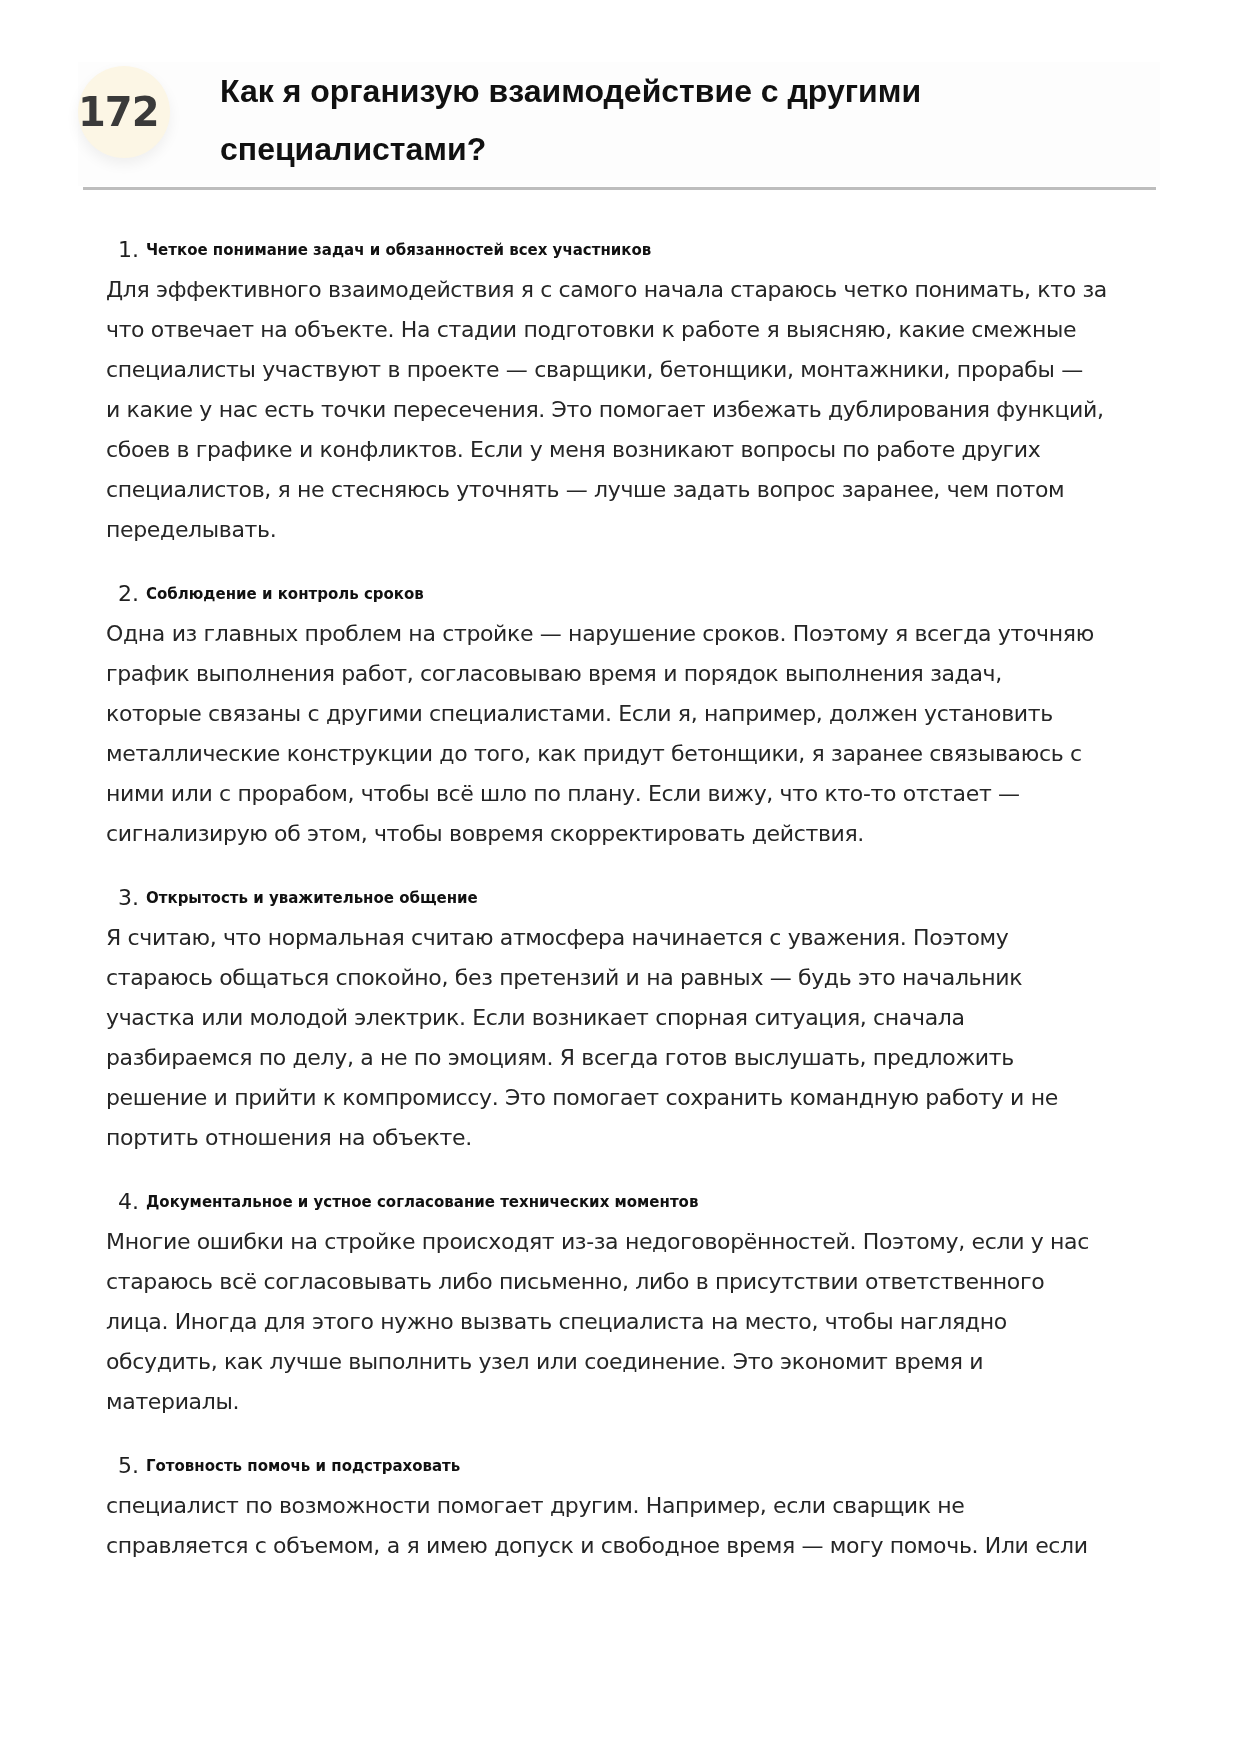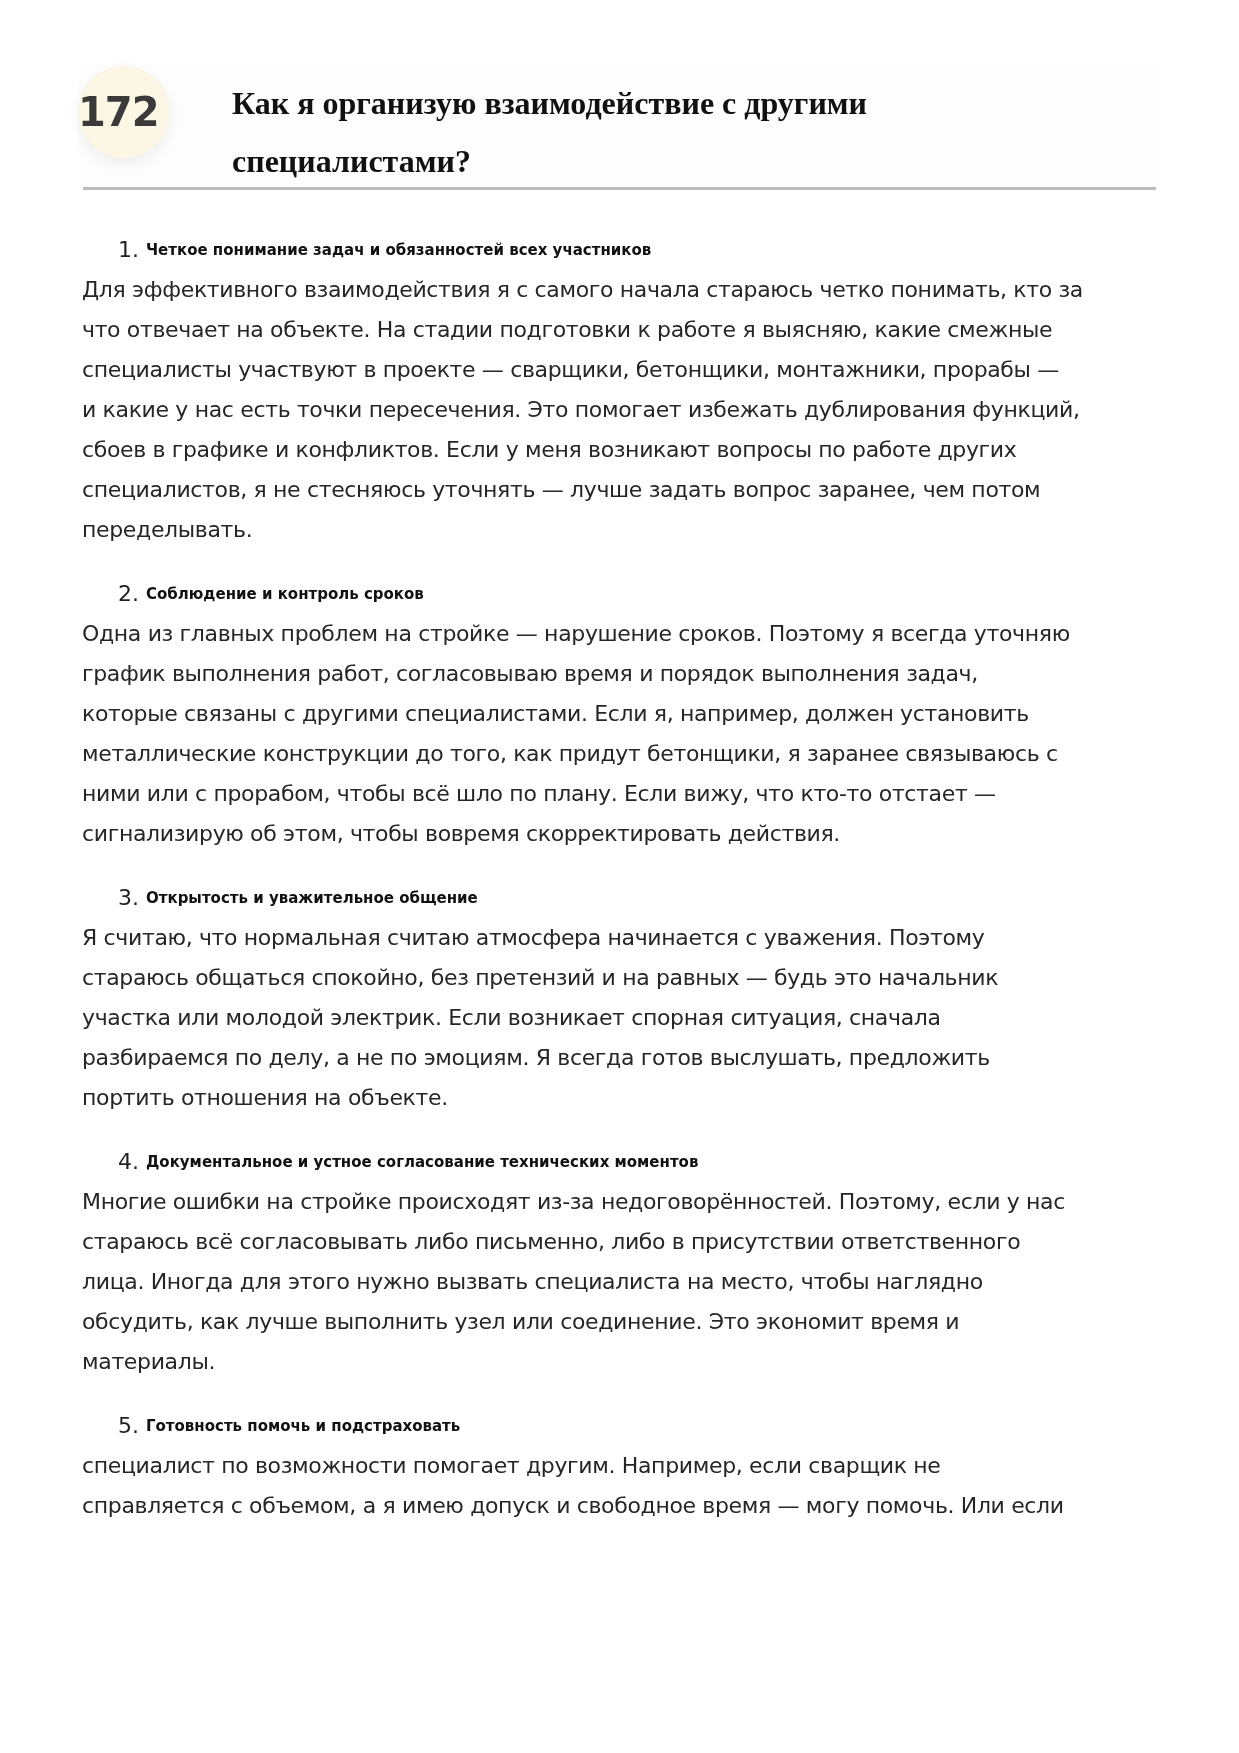--- a/index.html
+++ b/index.html
@@ -38,22 +38,22 @@
       font-weight: bold;
       font-size: 40px;
       color: #3a3a3a;
       letter-spacing: -1px;
     }
     .page-title {
       position: absolute;
       left: 220px;
       top: 62px;
       width: 900px;
-      margin: 12px;
-      font-family: Liberation Serif, serif;
+      margin: 0;
+      font-family: Liberation Sans, sans-serif;
       font-weight: bold;
       font-size: 32px;
       line-height: 58px;
       color: #111111;
     }
     .title-rule {
       position: absolute;
       left: 83px;
       top: 187px;
       width: 1073px;
@@ -80,21 +80,21 @@
     }
     .item-title {
       margin-left: 146px;
       font-weight: bold;
       font-size: 15px;
       line-height: 40px;
       color: #111111;
       white-space: nowrap;
     }
     .item-body {
-      margin-left: 82px;
+      margin-left: 106px;
       width: 1020px;
     }
     .body-line {
       display: block;
       font-size: 22px;
       line-height: 40px;
       color: #262626;
       white-space: nowrap;
       letter-spacing: -0.35px;
     }
@@ -145,20 +145,21 @@
   </div>
 
   <div class="item">
     <span class="item-number">3.</span>
     <div class="item-title">Открытость и уважительное общение</div>
     <div class="item-body">
       <span class="body-line">Я считаю, что нормальная считаю атмосфера начинается с уважения. Поэтому</span>
       <span class="body-line">стараюсь общаться спокойно, без претензий и на равных — будь это начальник</span>
       <span class="body-line">участка или молодой электрик. Если возникает спорная ситуация, сначала</span>
       <span class="body-line">разбираемся по делу, а не по эмоциям. Я всегда готов выслушать, предложить</span>
+      <span class="body-line">решение и прийти к компромиссу. Это помогает сохранить командную работу и не</span>
       <span class="body-line">портить отношения на объекте.</span>
     </div>
   </div>
 
   <div class="item">
     <span class="item-number">4.</span>
     <div class="item-title">Документальное и устное согласование технических моментов</div>
     <div class="item-body">
       <span class="body-line">Многие ошибки на стройке происходят из-за недоговорённостей. Поэтому, если у нас</span>
       <span class="body-line">стараюсь всё согласовывать либо письменно, либо в присутствии ответственного</span>

